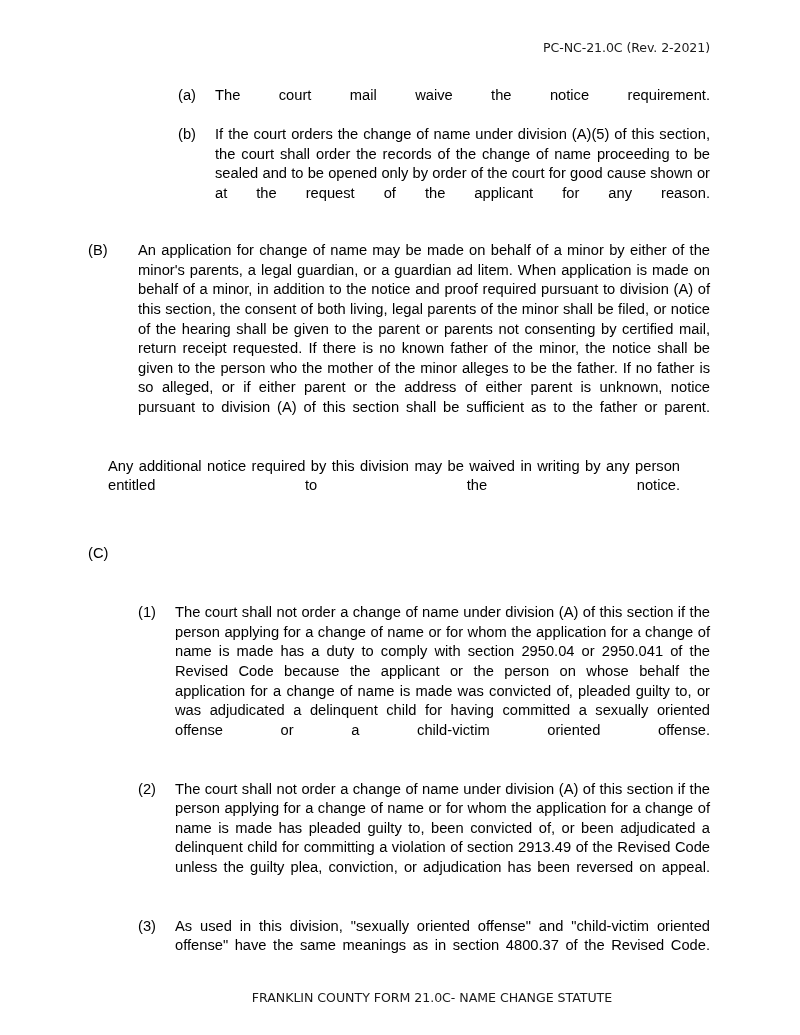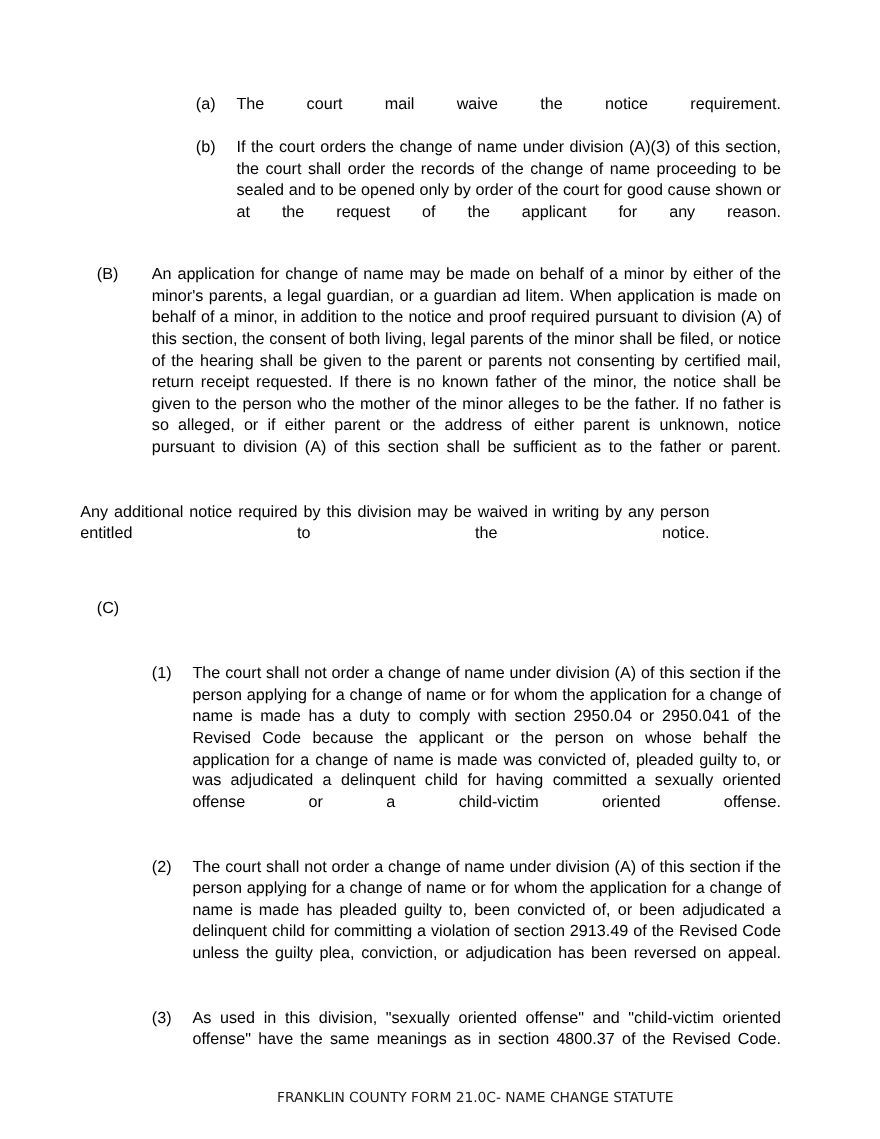--- a/index.html
+++ b/index.html
@@ -90,21 +90,21 @@
 
   
   .division {
     margin-left: 88px;
     width: 622px;
   }
   .division .row { padding-left: 50px; }
 
   
   .division-body-para {
-    margin-left: 73px;
+    margin-left: 108px;
     width: 572px;
   }
 
   
   .numlist {
     margin-left: 138px;
     width: 572px;
   }
   .numlist .row { padding-left: 37px; }
 
@@ -128,31 +128,32 @@
     letter-spacing: -0.05px;
     color: #1a1a1a;
     padding-left: 32px;
   }
 </style>
 </head>
 <body>
 
 <div class="page">
 
+  <div class="doc-header">PC-NC-21.0C (Rev. 2-2021)</div>
 
   <div class="body-region">
 
     <div class="tblock sub-ab">
       <div class="row">
         <span class="marker">(a)</span>
         <span class="text">The court mail waive the notice requirement.</span>
       </div>
       <div class="row">
         <span class="marker">(b)</span>
-        <span class="text">If the court orders the change of name under division (A)(3) of this section, the court shall order the records of the change of name proceeding to be sealed and to be opened only by order of the court for good cause shown or at the request of the applicant for any reason.</span>
+        <span class="text">If the court orders the change of name under division (A)(5) of this section, the court shall order the records of the change of name proceeding to be sealed and to be opened only by order of the court for good cause shown or at the request of the applicant for any reason.</span>
       </div>
     </div>
 
     <div class="gap-ab-to-B"></div>
 
     <div class="tblock division">
       <div class="row">
         <span class="marker">(B)</span>
         <span class="text">An application for change of name may be made on behalf of a minor by either of the minor's parents, a legal guardian, or a guardian ad litem. When application is made on behalf of a minor, in addition to the notice and proof required pursuant to division (A) of this section, the consent of both living, legal parents of the minor shall be filed, or notice of the hearing shall be given to the parent or parents not consenting by certified mail, return receipt requested. If there is no known father of the minor, the notice shall be given to the person who the mother of the minor alleges to be the father. If no father is so alleged, or if either parent or the address of either parent is unknown, notice pursuant to division (A) of this section shall be sufficient as to the father or parent.</span>
       </div>

